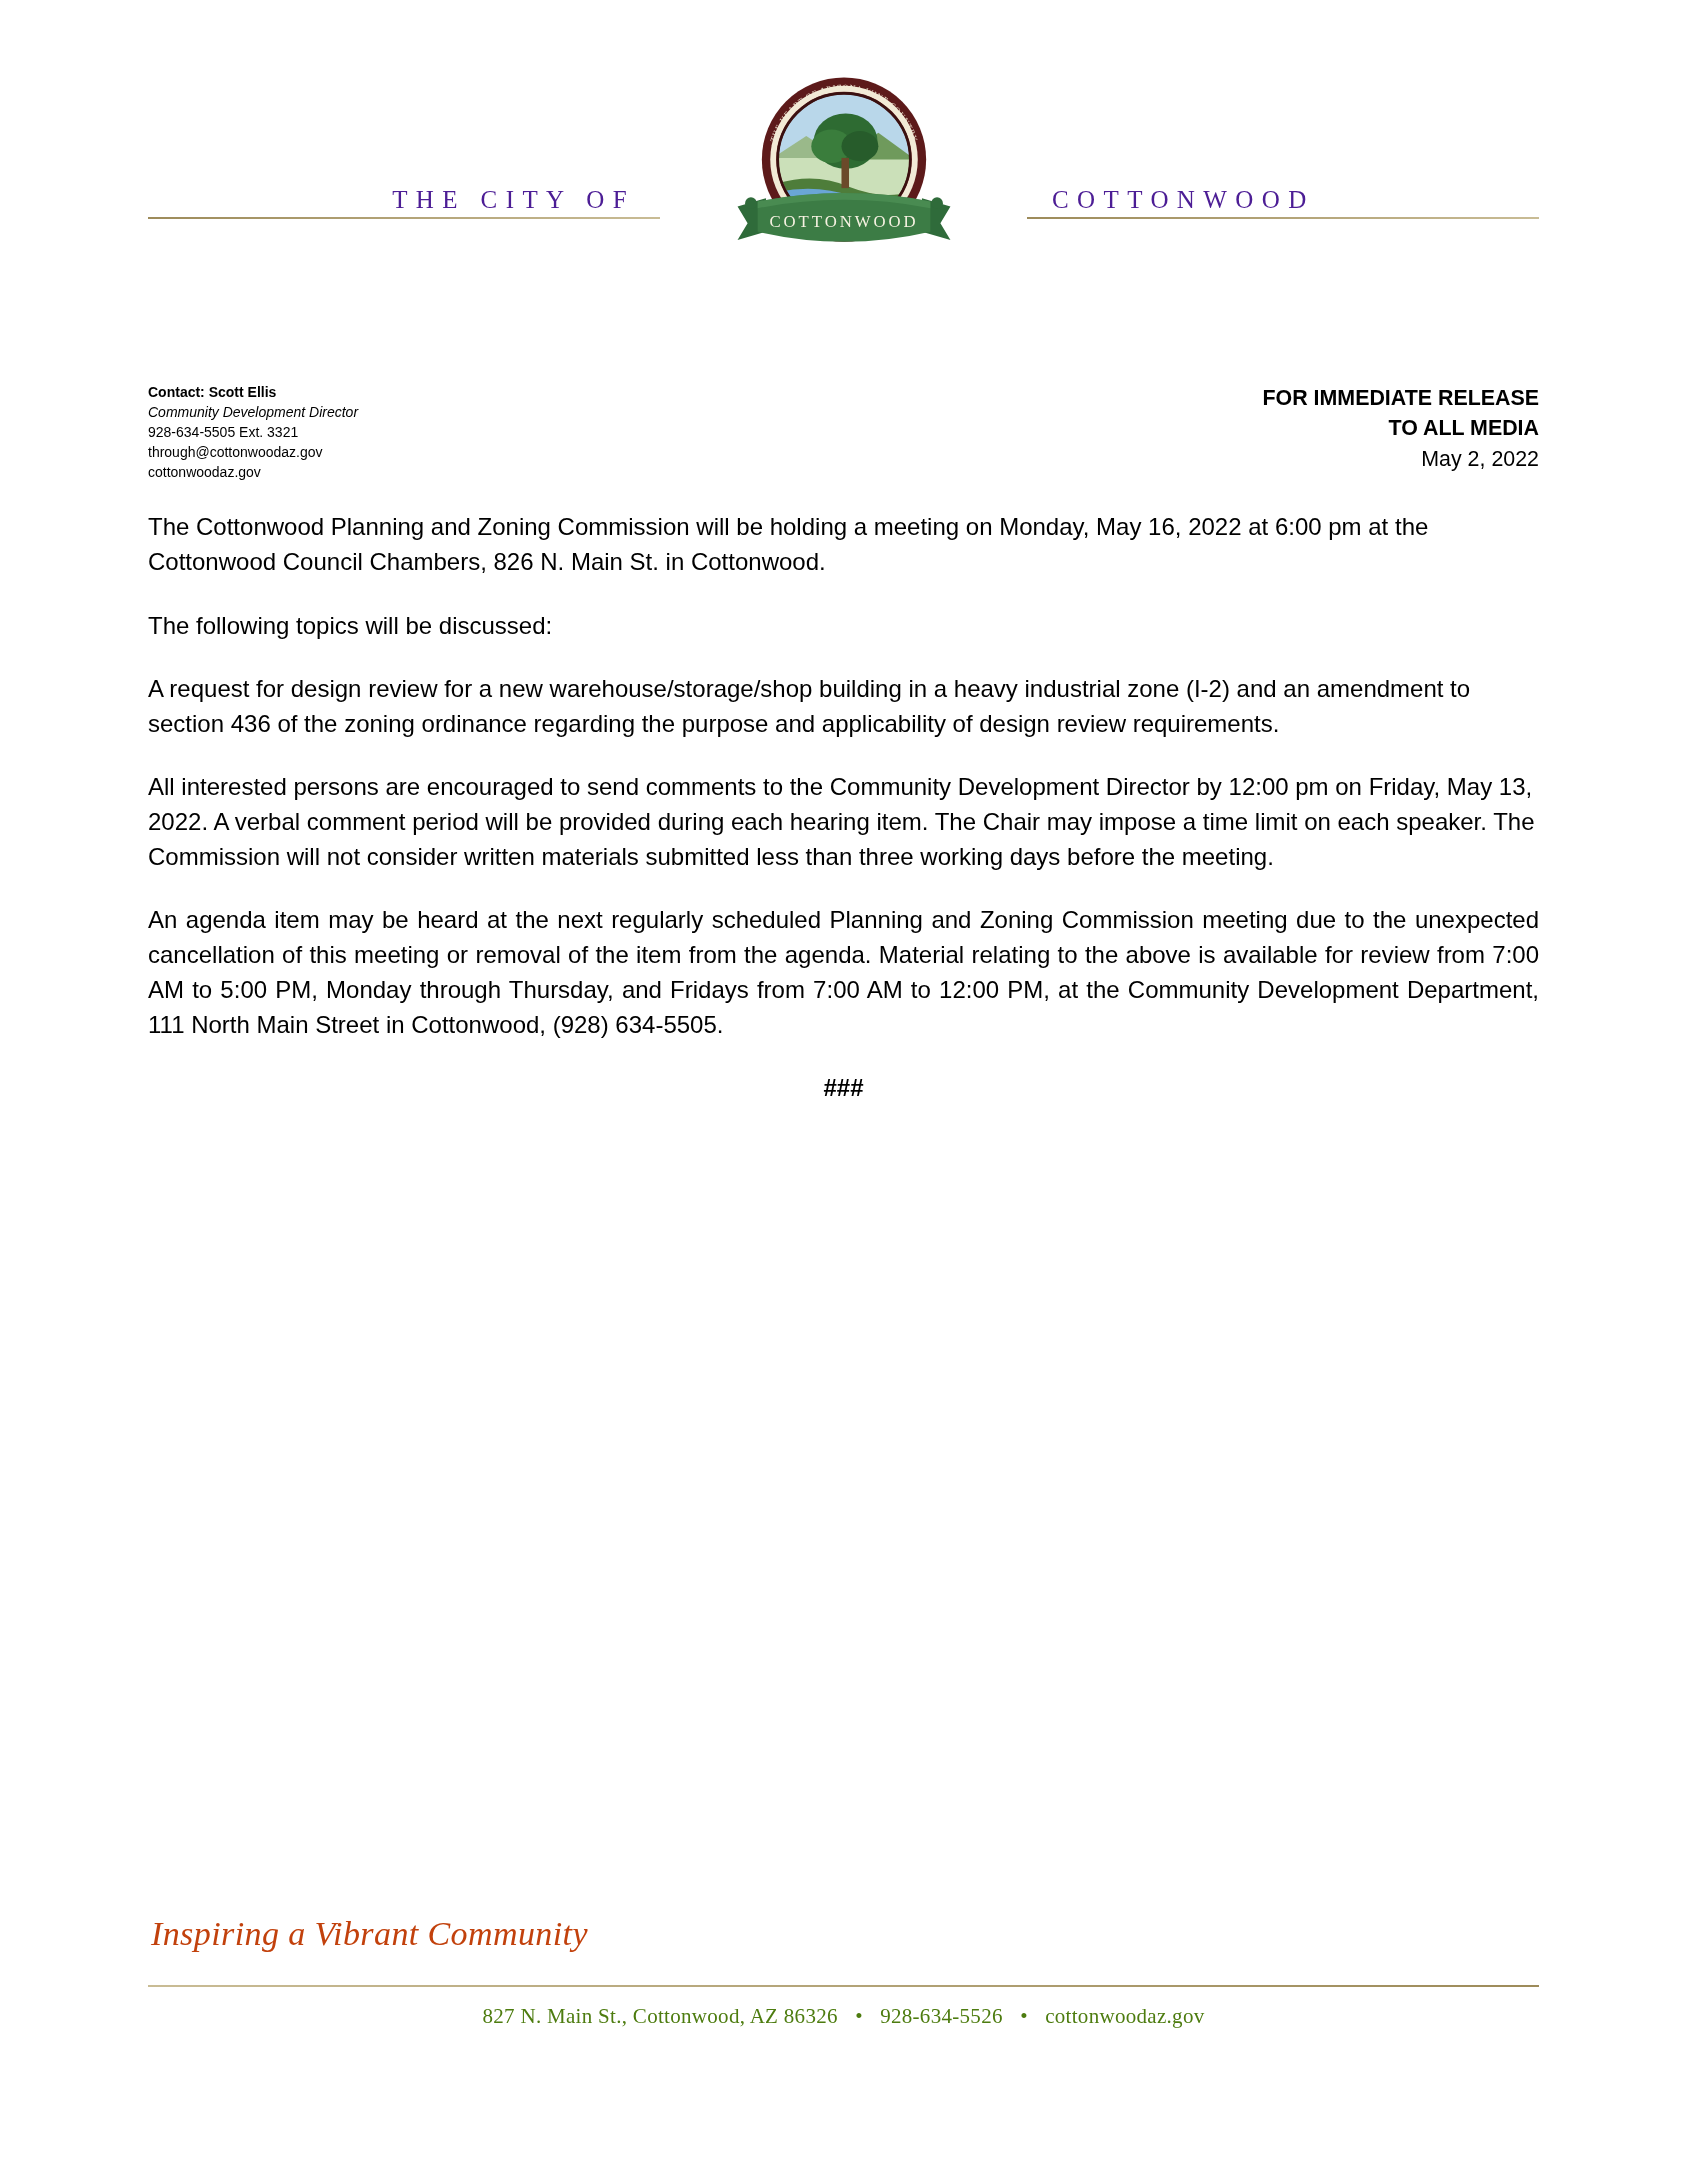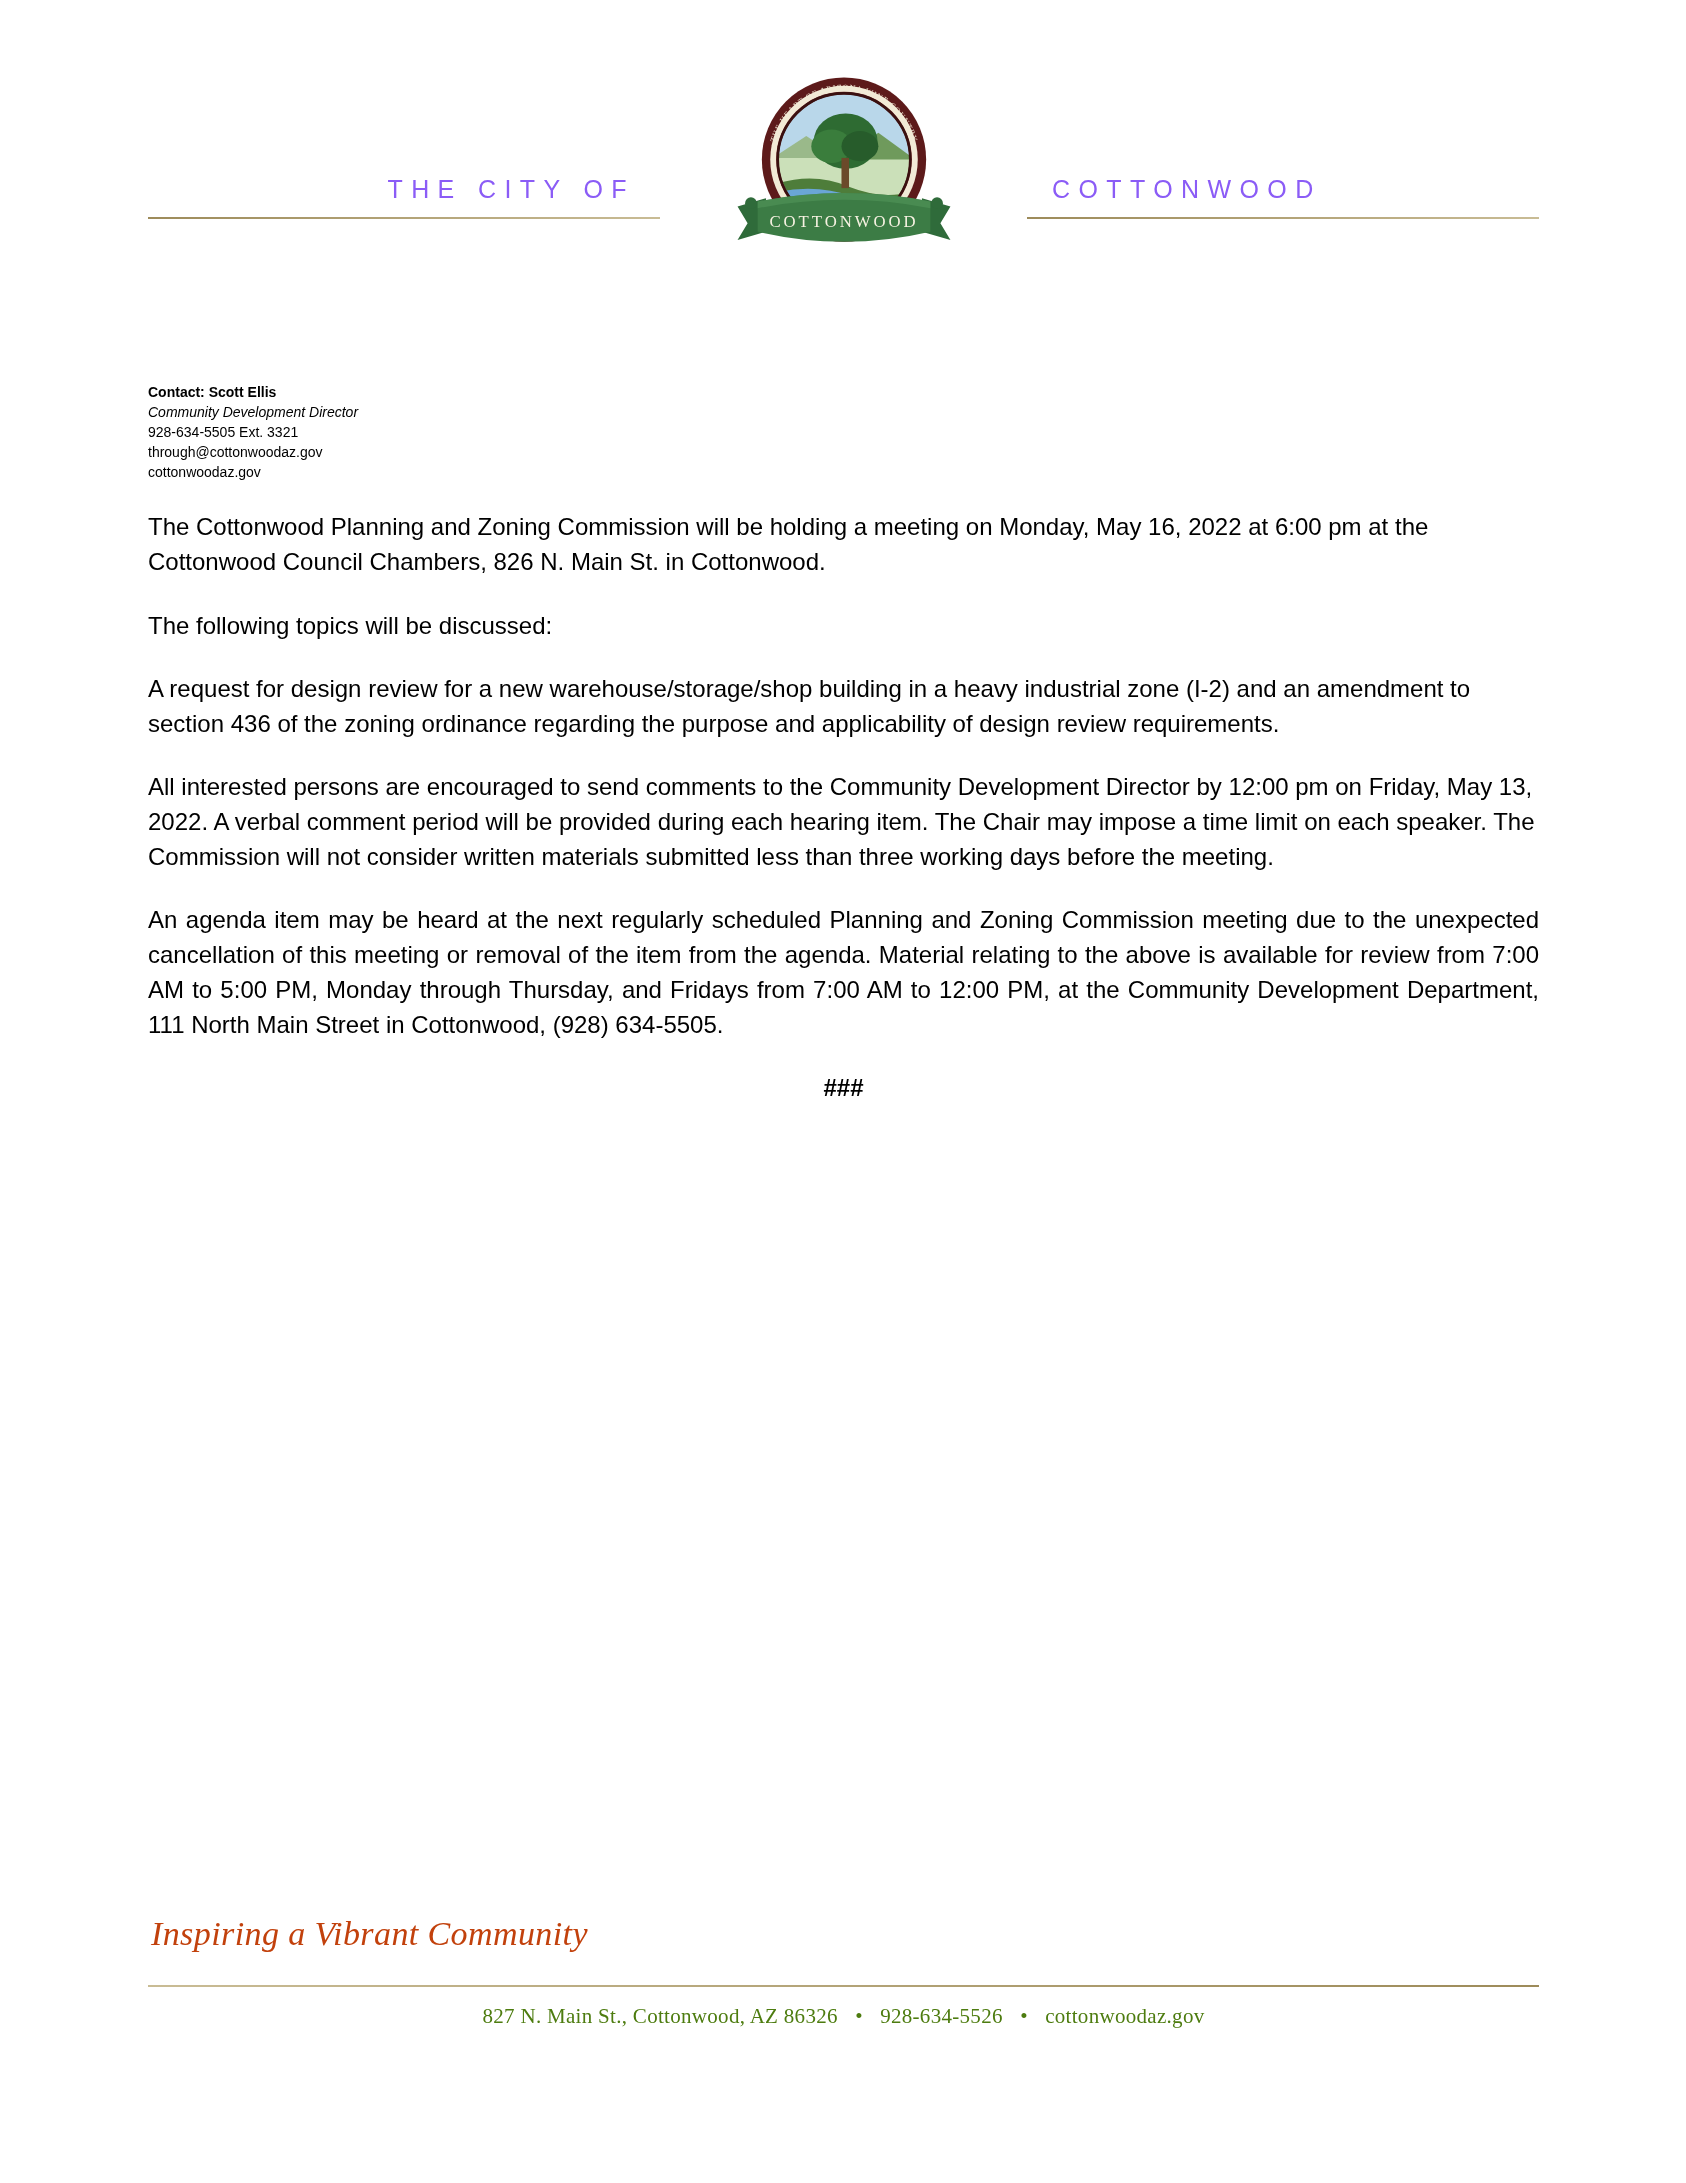--- a/index.html
+++ b/index.html
@@ -36,25 +36,25 @@
     left: 148px;
     width: 512px;
   }
   .lh-rule-right {
     right: 148px;
     width: 512px;
   }
   .lh-text-left,
   .lh-text-right {
     position: absolute;
-    top: 175px;
-    font-family: Liberation Sans, sans-serif;
+    top: 186px;
+    font-family: Liberation Serif, serif;
     font-size: 25px;
     letter-spacing: 8.4px;
-    color: #8b5cf6;
+    color: #4c1d95;
     font-weight: 400;
   }
   .lh-text-left {
     left: 148px;
     width: 512px;
     text-align: right;
     padding-right: 25px;
     box-sizing: border-box;
   }
   .lh-text-right {
@@ -227,20 +227,25 @@
     </div>
   </div>
 
   <div class="contact-row">
     <div class="contact-left">
       <div class="name">Contact: Scott Ellis</div>
       <div class="title">Community Development Director</div>
       <div>928-634-5505 Ext. 3321</div>
       <div>through@cottonwoodaz.gov</div>
       <div>cottonwoodaz.gov</div>
+    </div>
+    <div class="contact-right">
+      <div class="strong">FOR IMMEDIATE RELEASE</div>
+      <div class="strong">TO ALL MEDIA</div>
+      <div>May 2, 2022</div>
     </div>
   </div>
 
 
   <div class="body-copy">
     <p class="first">The Cottonwood Planning and Zoning Commission will be holding a meeting on Monday, May 16, 2022 at 6:00 pm at the Cottonwood Council Chambers, 826 N. Main St. in Cottonwood.</p>
     <p>The following topics will be discussed:</p>
     <p>A request for design review for a new warehouse/storage/shop building in a heavy industrial zone (I-2) and an amendment to section 436 of the zoning ordinance regarding the purpose and applicability of design review requirements.</p>
     <p>All interested persons are encouraged to send comments to the Community Development Director by 12:00 pm on Friday, May 13, 2022. A verbal comment period will be provided during each hearing item. The Chair may impose a time limit on each speaker. The Commission will not consider written materials submitted less than three working days before the meeting.</p>
     <p class="justified">An agenda item may be heard at the next regularly scheduled Planning and Zoning Commission meeting due to the unexpected cancellation of this meeting or removal of the item from the agenda. Material relating to the above is available for review from 7:00 AM to 5:00 PM, Monday through Thursday, and Fridays from 7:00 AM to 12:00 PM, at the Community Development Department, 111 North Main Street in Cottonwood, (928) 634-5505.</p>

